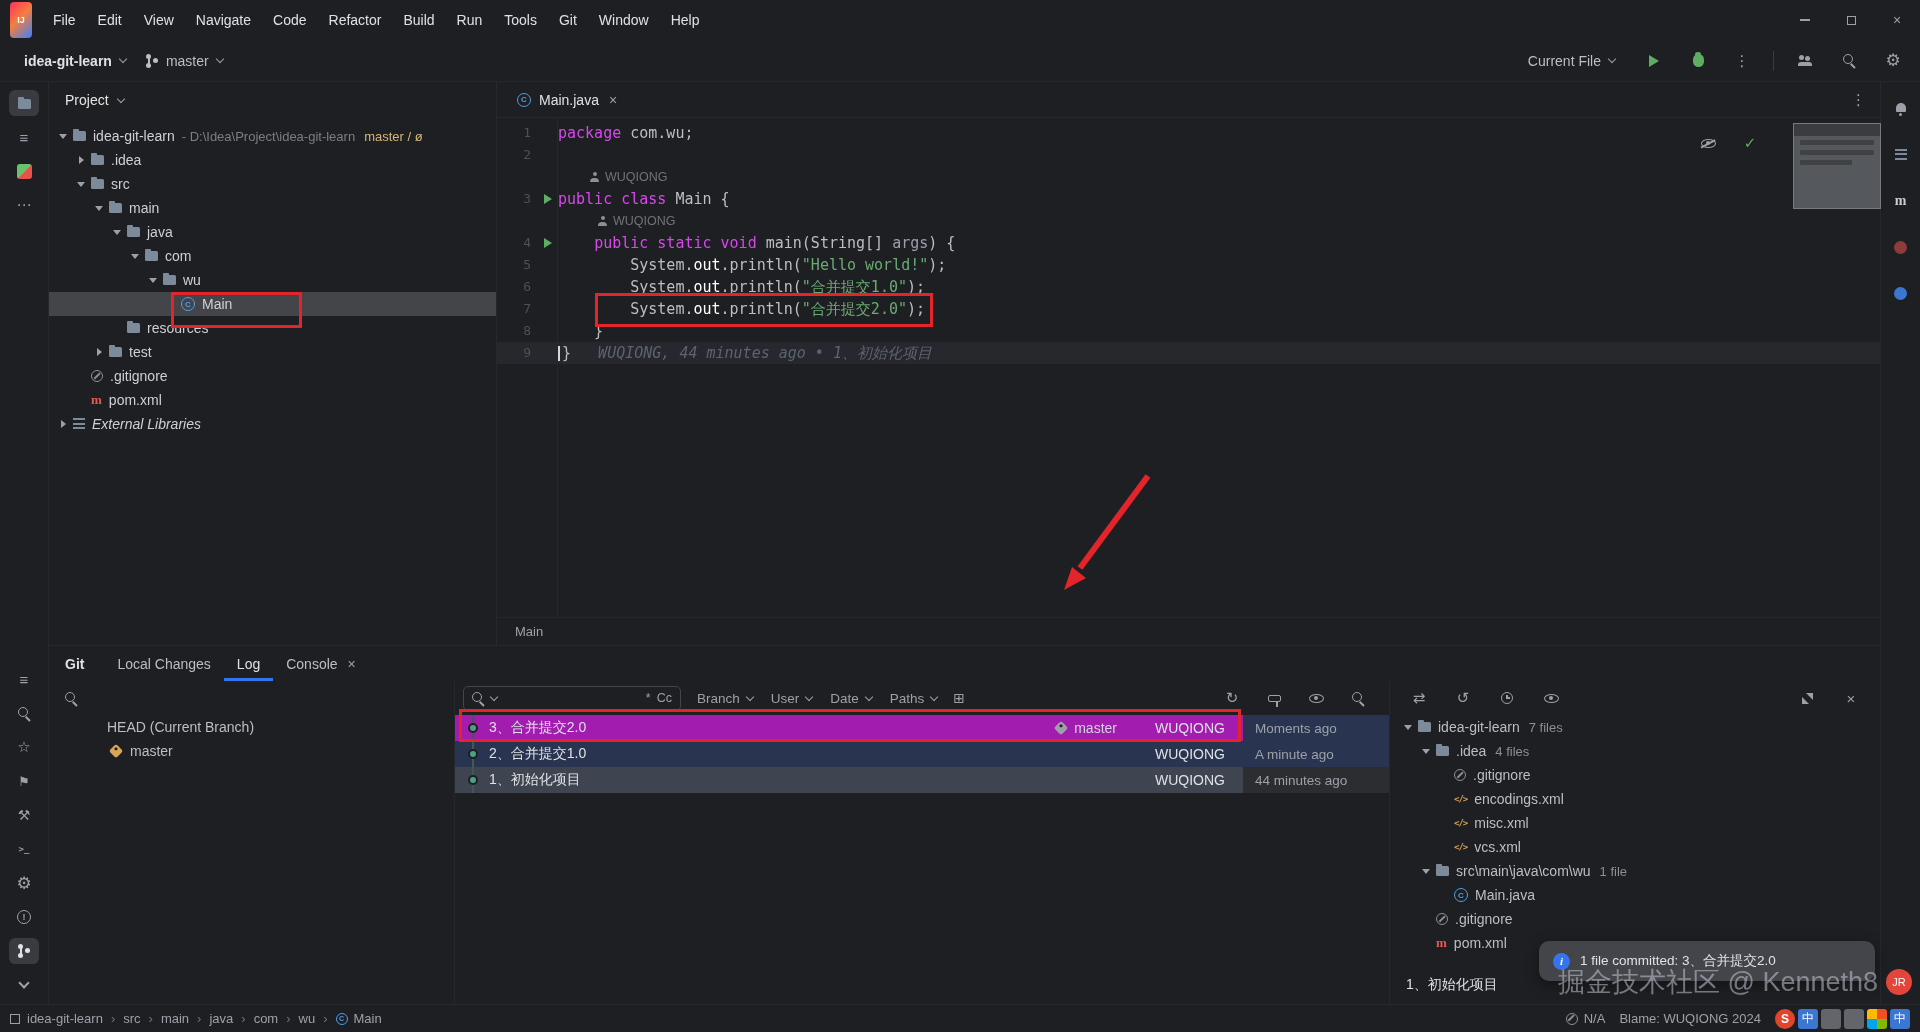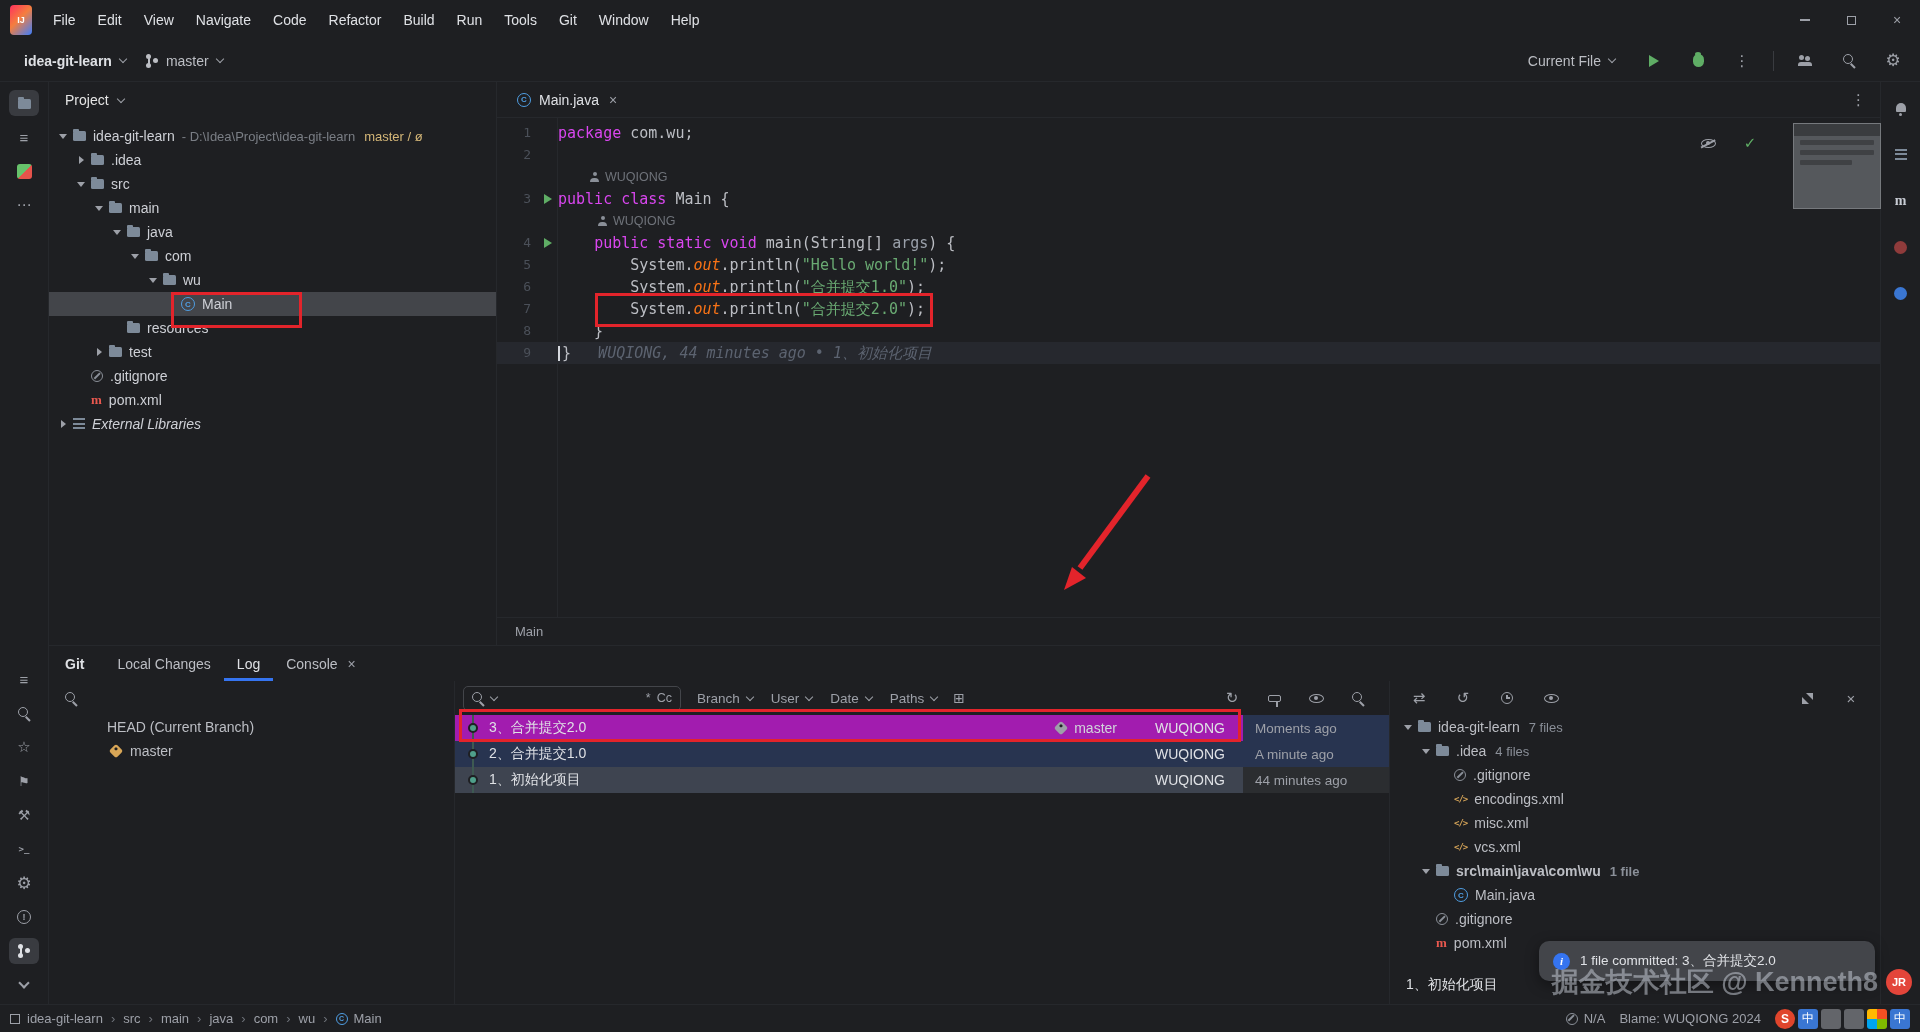--- a/index.html
+++ b/index.html
@@ -67,21 +67,21 @@
   .ic-dotsv,.ic-dotsh{font-size:15px}
   .ic-commit{font-size:15px}
   .ic-refresh,.ic-undo,.ic-compare{font-size:15px}
   .ic-close{font-size:15px}
   .ic-plusbox{font-size:14px}
   .ic-winmin{width:10px;height:1.6px;background:currentColor}
   .ic-winmax{width:9px;height:9px;border:1.4px solid currentColor}
 
   
   #menubar{position:absolute;top:0;left:0;right:0;height:40px;display:flex;align-items:center;padding-left:10px}
-  .logo{width:22px;height:30px;border-radius:4px;background:linear-gradient(135deg,#fe315d,#f57e3e 45%,#3c7eff);display:flex;align-items:center;justify-content:center;font-size:9px;font-weight:bold;color:#fff;margin-right:10px;flex:none}
+  .logo{width:22px;height:36px;border-radius:4px;background:linear-gradient(135deg,#fe315d,#f57e3e 45%,#3c7eff);display:flex;align-items:center;justify-content:center;font-size:9px;font-weight:bold;color:#fff;margin-right:10px;flex:none}
   .menu-item{padding:4px 11px;color:#dfe1e5;border-radius:4px}
   .win-controls{margin-left:auto;display:flex;height:40px;color:#9da0a8}
   .win-btn{width:46px;display:flex;align-items:center;justify-content:center}
 
   
   #toolbar{position:absolute;top:40px;left:0;right:0;height:42px;display:flex;align-items:center;padding:0 14px;border-bottom:1px solid #26282c}
   .widget{display:flex;align-items:center;gap:8px;padding:5px 10px;border-radius:6px;color:#dfe1e5}
   #tb-icons{margin-left:0;display:flex;align-items:center;gap:18px;color:#9da0a8}
   .tb-right{margin-left:auto;display:flex;gap:16px}
   .tb-btn{display:flex;align-items:center;justify-content:center;width:26px;height:26px;border-radius:6px}
@@ -116,21 +116,21 @@
   #tab-more{margin-left:auto;margin-right:14px;color:#9da0a8}
   #code{flex:1;position:relative;font:15px/22px "DejaVu Sans Mono",monospace;padding-top:4px;overflow:hidden}
   #code::before{content:"";position:absolute;left:60px;top:0;bottom:0;width:1px;background:#26282c}
   .crow{display:flex;height:22px;white-space:pre;align-items:center}
   .crow.caret-line{background:#26282e}
   .gutter{width:40px;text-align:right;color:#4b5059;font-size:13px;flex:none;padding-right:6px;font-family:"DejaVu Sans Mono",monospace}
   .gicon{width:21px;flex:none;display:flex;align-items:center;justify-content:center}
   .run-tri{width:0;height:0;border-top:5px solid transparent;border-bottom:5px solid transparent;border-left:8px solid #5fad65}
   .code-text{display:flex;align-items:center}
   .tk-kw{color:#d946ef}.tk-pl{color:#bcbec4}.tk-str{color:#6aab73}
-  .tk-fld{color:#f97316;font-style:italic}.tk-dim{color:#9aa0aa}
+  .tk-fld{color:#ffffff;}.tk-dim{color:#9aa0aa}
   .tk-blame{color:#5c6370;font-style:italic}
   .caret{display:inline-block;width:2px;height:15px;background:#d5d8de;margin-right:2px}
   .ann-row{color:#6f737a;font:12.5px "Liberation Sans",sans-serif;gap:6px}
   #inspections{position:absolute;top:48px;right:117px;display:flex;gap:16px;color:#9da0a8;z-index:10;align-items:center}
   #crumb{height:28px;border-top:1px solid #26282c;display:flex;align-items:center;padding:0 18px;color:#9da0a8;font-size:13px}
 
   
   #git-panel{flex:1;border-top:1px solid #26282c;display:flex;flex-direction:column;min-height:0}
   #git-tabs{height:35px;display:flex;align-items:center;padding:0 16px;flex:none}
   .gtitle{font-weight:bold;color:#dfe1e5;margin-right:20px}
@@ -183,21 +183,21 @@
   .ime-box.round{border-radius:50%;font-weight:bold}
   .ime-box.grid{background:conic-gradient(#f25022 0 25%,#7fba00 0 50%,#00a4ef 0 75%,#ffb900 0)}
 
   
   .redbox{position:absolute;border:3px solid #e3242b;z-index:40}
   #box-project{left:171px;top:292px;width:131px;height:36px}
   #box-code{left:595px;top:293px;width:338px;height:34px}
   #box-commit{left:459px;top:709px;width:782px;height:33px}
   #red-arrow{position:absolute;left:1050px;top:468px;z-index:40}
   .toast{position:absolute;left:1539px;top:941px;width:336px;height:40px;background:#43454a;border-radius:10px;display:flex;align-items:center;gap:10px;padding:0 14px;z-index:45;box-shadow:0 4px 14px rgba(0,0,0,.4);font-size:13.5px;color:#dfe1e5}
-  .watermark{position:absolute;right:8px;top:964px;z-index:46;display:flex;align-items:center;gap:8px;font-size:27px;font-weight:bold;color:rgba(205,212,222,.5)}
+  .watermark{position:absolute;right:8px;top:964px;z-index:46;display:flex;align-items:center;gap:8px;font-size:27px;font-weight:normal;color:rgba(205,212,222,.5)}
   .wm-badge{width:26px;height:26px;border-radius:50%;background:#e3453a;color:#fff;font-size:11px;display:flex;align-items:center;justify-content:center;flex:none}
   .thumb{position:absolute;left:1793px;top:123px;width:88px;height:86px;background:#55585c;border:1px solid #76797d;z-index:30;padding:16px 6px 6px}
   .thumb::before{content:"";position:absolute;top:0;left:0;right:0;height:12px;background:#3a3c3f}
   .thumb-bar{height:5px;background:#3f4144;margin-bottom:5px;border-radius:1px}
 </style>
 </head>
 <body>
 
 <div id="menubar">
   <span class="logo">IJ</span>
@@ -608,21 +608,21 @@
               <div class="drow" style="padding-left: 46px;">
                 <span class="arrow"></span>
                 <span class="ic ic-xml">&lt;/&gt;</span>
                 <span class="dlabel">misc.xml</span>
               </div>
               <div class="drow" style="padding-left: 46px;">
                 <span class="arrow"></span>
                 <span class="ic ic-xml">&lt;/&gt;</span>
                 <span class="dlabel">vcs.xml</span>
               </div>
-              <div class="drow" style="padding-left: 28px; font-weight: bold;">
+              <div class="drow" style="padding-left: 28px;">
                 <span class="arrow">
                   <span class="tri-d"></span>
                 </span>
                 <span class="ic ic-folder"></span>
                 <span class="dlabel">src\main\java\com\wu</span>
                 <span class="dcount">1 file</span>
               </div>
               <div class="drow" style="padding-left: 46px;">
                 <span class="arrow"></span>
                 <span class="ic ic-class">C</span>

